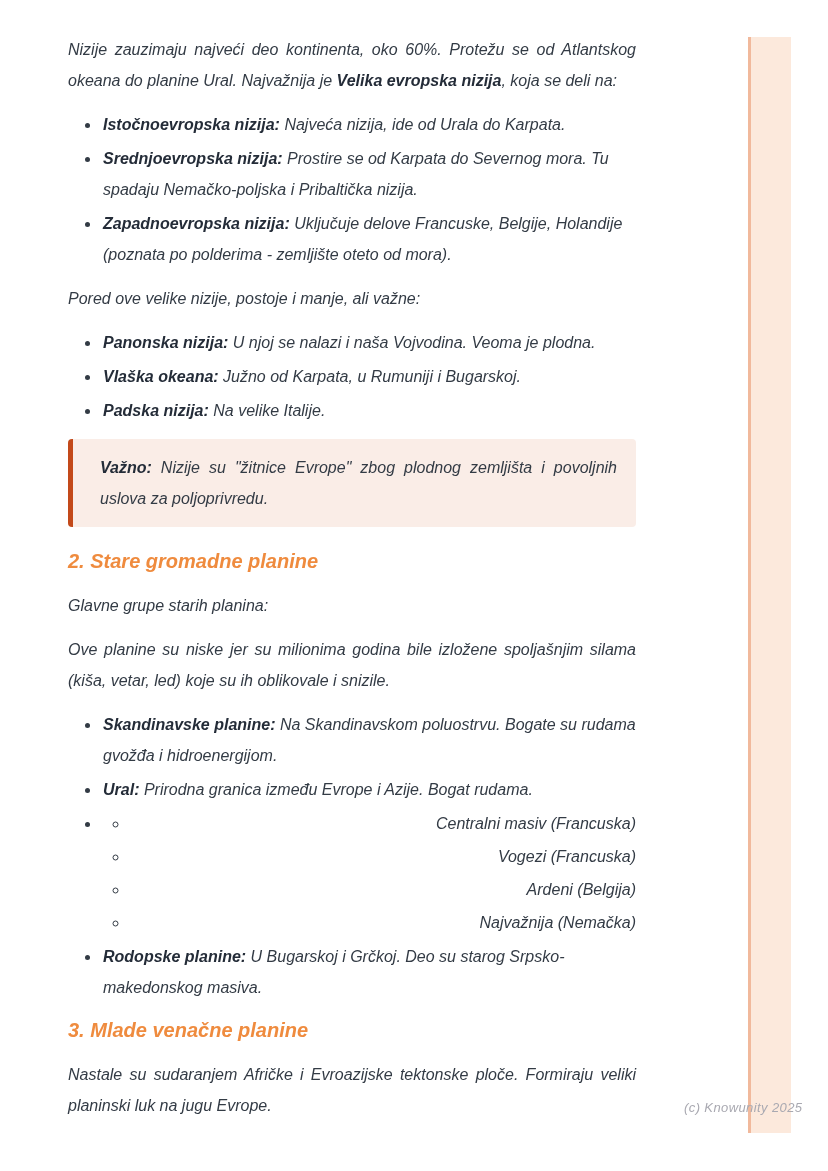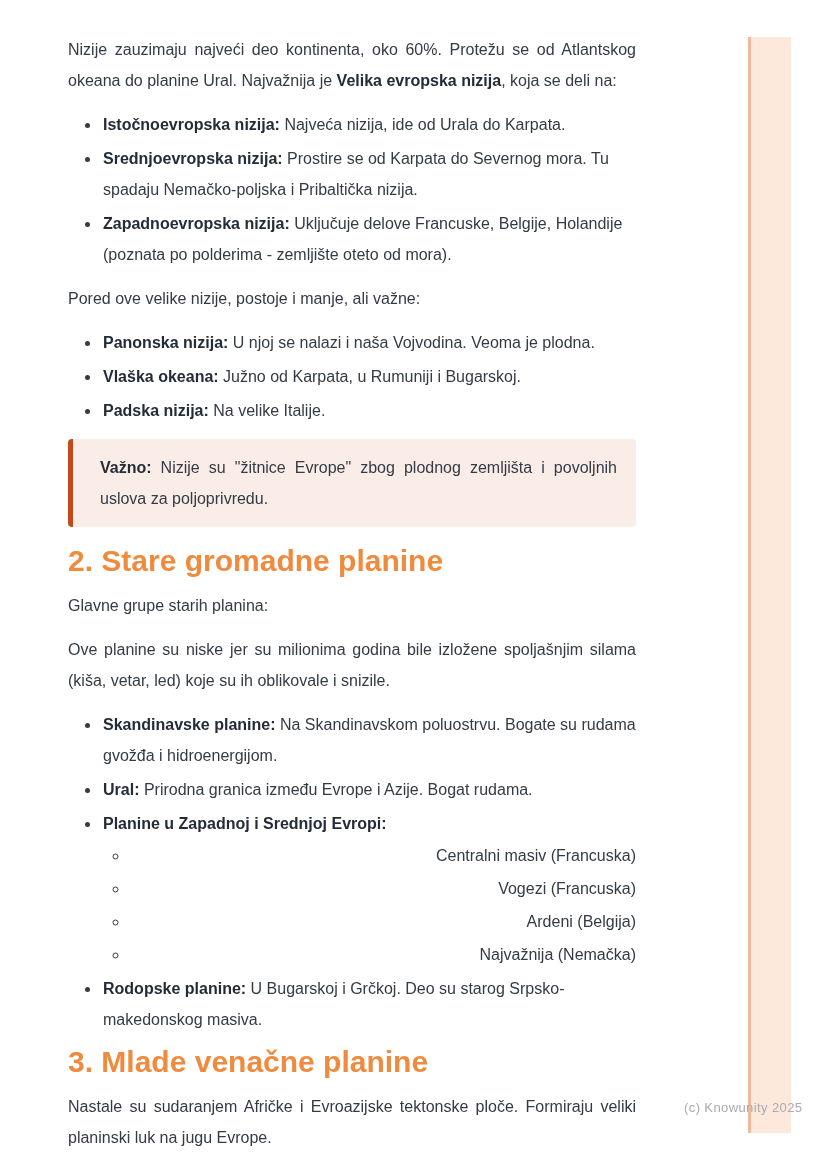--- a/index.html
+++ b/index.html
@@ -1,15 +1,15 @@
 <!DOCTYPE html>
 <html><head>
 <meta charset="utf-8">
 <style>
-  * { margin:0; padding:0; box-sizing:border-box; }
+  * { margin:0; padding:0; box-sizing:border-box;font-style:italic; }
   html,body { width:828px; height:1171px; }
   body {
     background:#ffffff;
     font-family:"Liberation Sans","DejaVu Sans",sans-serif;
     color:#333b45;
     overflow:hidden;
     position:relative;
   }
   .content {
     position:relative;
@@ -37,21 +37,21 @@
   .callout {
     background:#faede7;
     border-left:5px solid #c3491a;
     border-radius:4px;
     padding:13px 19px 13px 27px;
     margin:9px 0 20px 0;
     text-align:justify;
   }
   h2.section-heading {
     color:#ef8b3e;
-    font-size:30px;
+    font-size:20px;
     line-height:28px;
     font-weight:700;
     margin:7px 0 15px 0;
   }
   .stripe {
     position:absolute;
     left:748px;
     top:37px;
     width:43px;
     height:1096px;
@@ -99,21 +99,21 @@
 
   <h2 class="section-heading">2. Stare gromadne planine</h2>
 
   <p class="para">Glavne grupe starih planina:</p>
 
   <p class="para justify">Ove planine su niske jer su milionima godina bile izložene spoljašnjim silama (kiša, vetar, led) koje su ih oblikovale i snizile.</p>
 
   <ul class="list">
     <li><strong>Skandinavske planine:</strong><span> Na Skandinavskom poluostrvu. Bogate su rudama gvožđa i hidroenergijom.</span></li>
     <li><strong>Ural:</strong><span> Prirodna granica između Evrope i Azije. Bogat rudama.</span></li>
-    <li><strong>Planine u Zapadnoj i Srednjoj Evropi:</strong>
+    <li>
       <ul class="sublist">
         <li>Centralni masiv (Francuska)</li>
         <li>Vogezi (Francuska)</li>
         <li>Ardeni (Belgija)</li>
         <li>Najvažnija (Nemačka)</li>
       </ul>
     </li>
     <li><strong>Rodopske planine:</strong><span> U Bugarskoj i Grčkoj. Deo su starog Srpsko-makedonskog masiva.</span></li>
   </ul>
 

